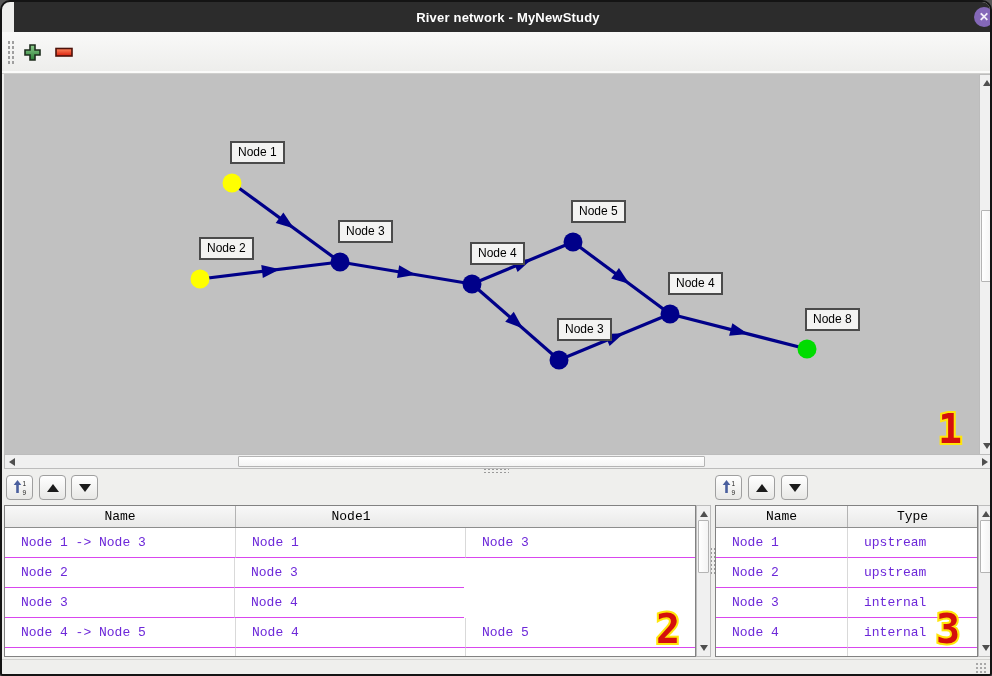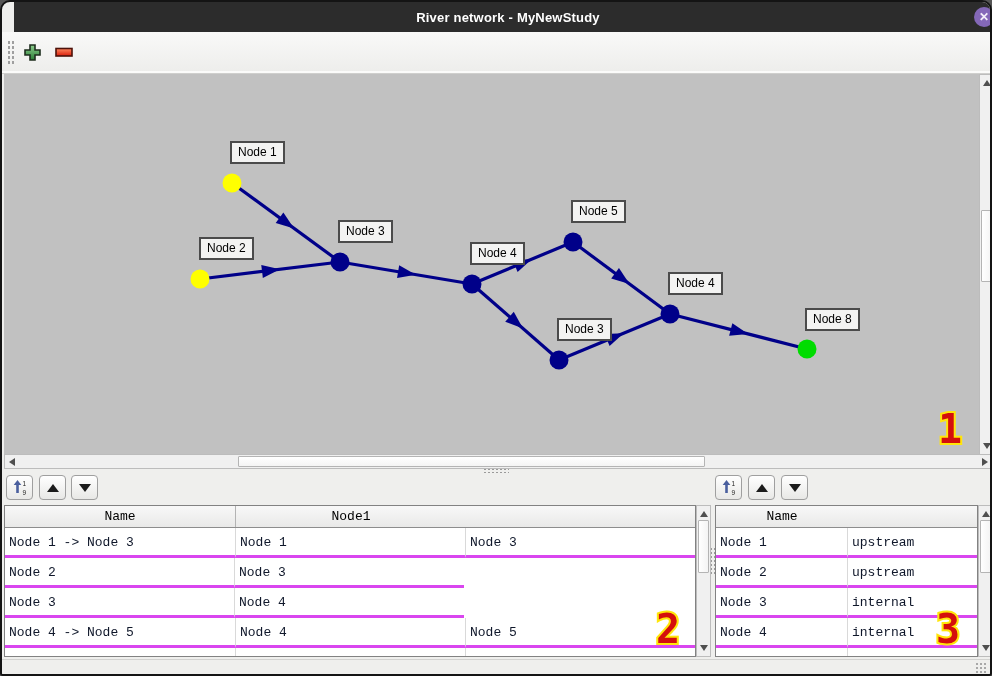--- a/index.html
+++ b/index.html
@@ -69,22 +69,22 @@
   }
   .tri-up { width:0;height:0;border-left:6px solid transparent;border-right:6px solid transparent;border-bottom:8px solid #1b1b1b; }
   .tri-down { width:0;height:0;border-left:6px solid transparent;border-right:6px solid transparent;border-top:8px solid #1b1b1b; }
   
   .tbl { position:absolute; top:503px; background:#ffffff; border:1px solid #828282; overflow:hidden;font-family:Liberation Mono, monospace; }
   .tbl-header { display:flex; height:22px; background:linear-gradient(#f8f8f8,#e9e9e8); border-bottom:1px solid #8d8d8d; }
   .th { font-size:13px; color:#000; text-align:center; line-height:21px; border-right:1px solid #b3b3b3; }
   .th:last-child { border-right:none; }
   .tr { display:flex; height:30px; background:#fff; }
   .td {
-    font-size:13px; color:#0f172a; line-height:29px; padding-left:4px;
-    border-right:1px solid #d9d9d9; border-bottom:3px solid #d946ef; overflow:hidden; white-space:nowrap;
+    font-size:13px; color:#6d28d9; line-height:29px; padding-left:16px;
+    border-right:1px solid #d9d9d9; border-bottom:1px solid #d946ef; overflow:hidden; white-space:nowrap;
   }
   .td:last-child { border-right:none; }
   
   .statusbar { position:absolute; left:0; top:657px; width:100%; height:17px; background:#efefed; border-top:1px solid #d2d2d0; }
   .resize-grip {
     position:absolute; right:3px; bottom:2px; width:12px; height:12px;
     background-image:radial-gradient(#a8a8a8 0.9px, transparent 1.1px); background-size:4px 4px;
   }
   
   .som { position:absolute; pointer-events:none; }
@@ -247,20 +247,21 @@
 
   <div class="sb sb-v" style="left:694px; top:503px; height:152px;">
     <div class="arr arr-up" style="left:3px; top:5px;"></div>
     <div class="sb-thumb" style="left:1px; top:14px; width:11px; height:53px;"></div>
     <div class="arr arr-down" style="left:3px; bottom:5px;"></div>
   </div>
 
   <div class="tbl" style="left:713px; width:263px; height:152px;">
     <div class="tbl-header">
       <div class="th" style="width:132px;">Name</div>
+      <div class="th" style="width:129px;">Type</div>
     </div>
     <div id="right-body">
         <div class="tr">
           <div class="td" style="width: 132px;">Node 1</div>
           <div class="td" style="width: 129px;">upstream</div>
         </div>
         <div class="tr">
           <div class="td" style="width: 132px;">Node 2</div>
           <div class="td" style="width: 129px;">upstream</div>
         </div>

